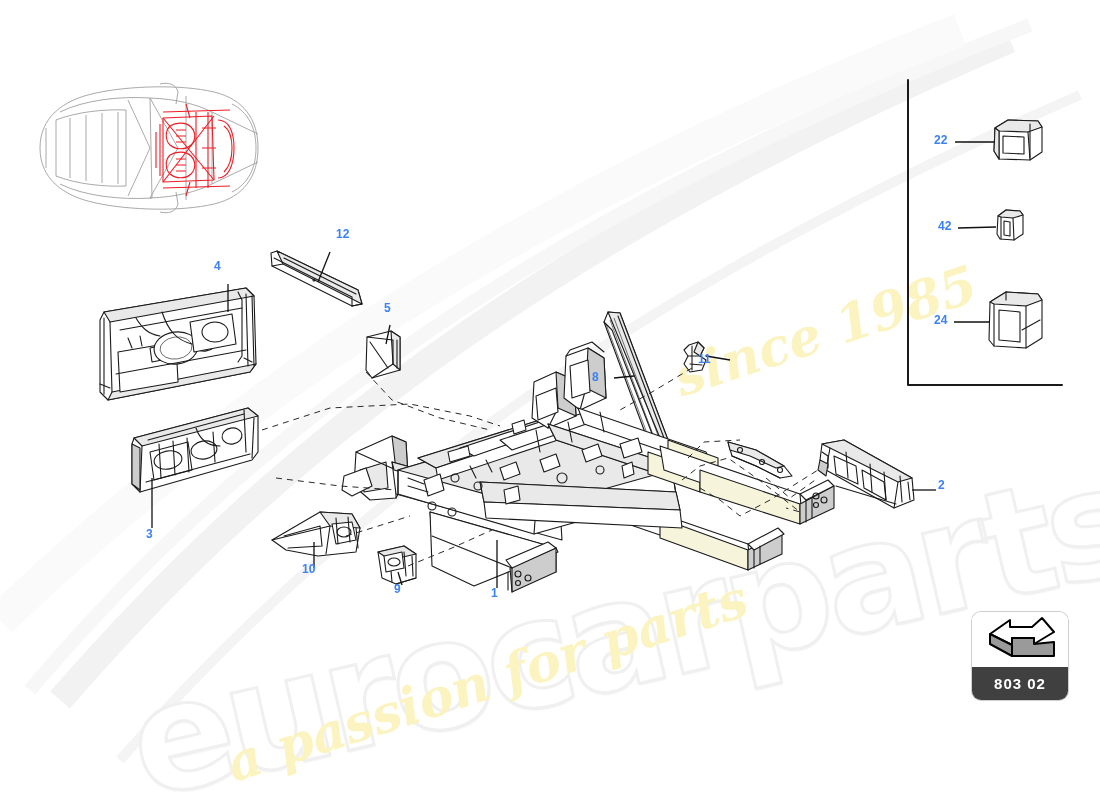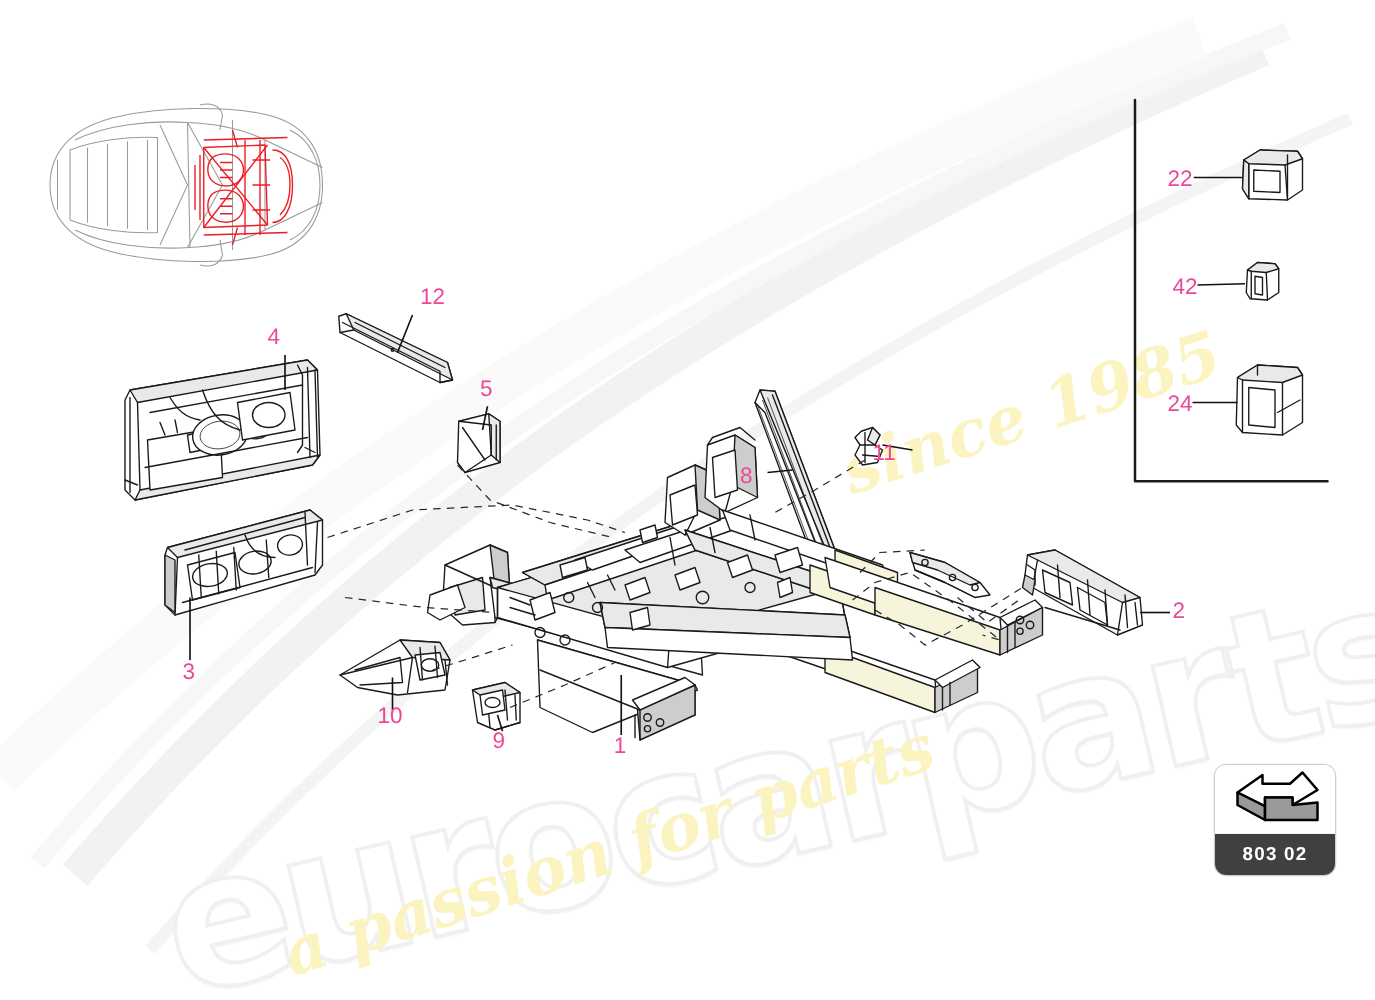--- a/index.html
+++ b/index.html
@@ -21,22 +21,22 @@
   }
   .wm-script{
     position:absolute;font-family:"DejaVu Serif",serif;font-style:italic;
     font-weight:bold;font-size:52px;color:#fbf3c0;white-space:nowrap;
     transform:rotate(-18deg);
   }
   .wm-swoosh{position:absolute;}
 
   
   .plabel{
-    position:absolute;font-family:"Liberation Sans",sans-serif;font-weight:normal;
-    font-size:18px;color:#ec4899;line-height:1;white-space:nowrap;
+    position:absolute;font-family:"Liberation Sans",sans-serif;font-weight:bold;
+    font-size:12px;color:#3b82f6;line-height:1;white-space:nowrap;
   }
 
   
   #codebadge{
     position:absolute;left:972px;top:612px;width:96px;height:88px;
     background:#ffffff;border-radius:9px;overflow:hidden;
     box-shadow:0 0 0 1px #cfcfcf;
   }
   #codebadge .top{height:55px;position:relative;background:#fff;}
   #codebadge .bot{

